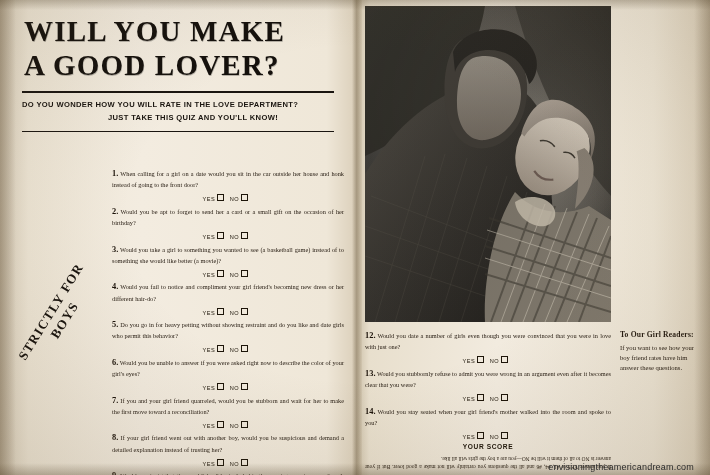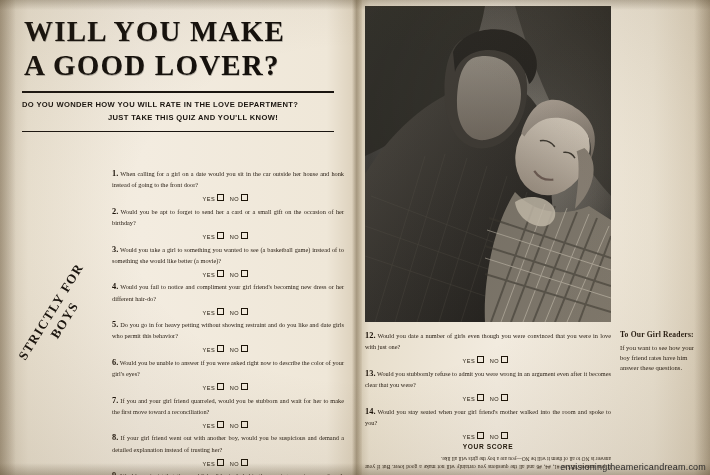--- a/index.html
+++ b/index.html
@@ -210,21 +210,21 @@
     letter-spacing: 0.2px;
   }
   .girl-note p {
     margin: 0;
     font-size: 6.6px;
     line-height: 1.55;
   }
 
   .watermark {
     position: absolute;
-    right: 4px;
+    right: 16px;
     bottom: 3px;
     font-family: "Liberation Sans", sans-serif;
     font-size: 9px;
     color: #2b2b2b;
     letter-spacing: 0.2px;
   }
 
   
   .edge-left, .edge-right {
     position: absolute; top: 0; height: 475px; width: 16px;

